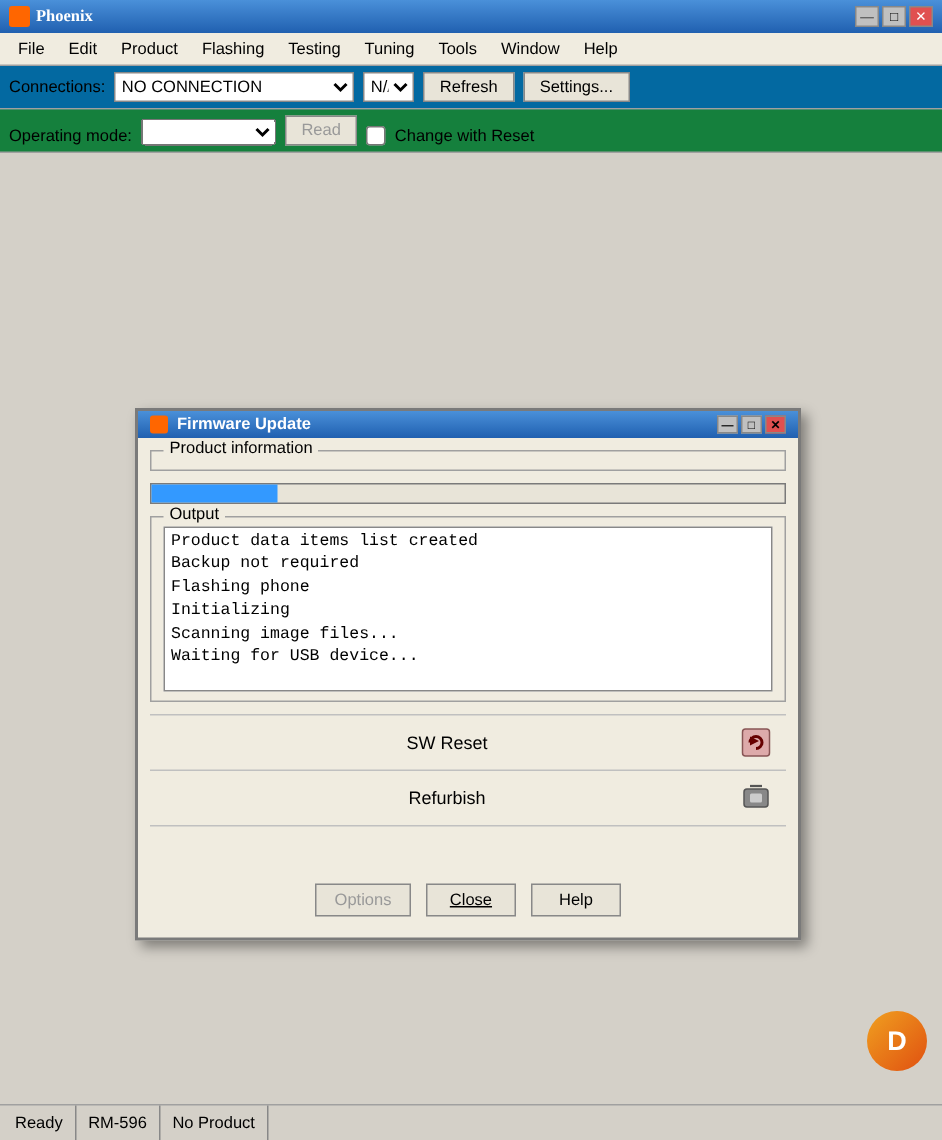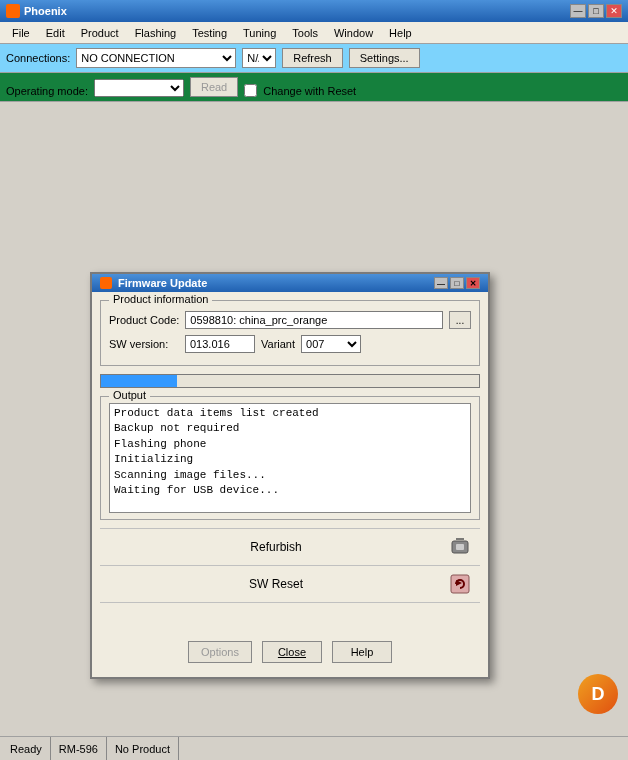--- a/index.html
+++ b/index.html
@@ -14,20 +14,21 @@
     }
 
     
     .title-bar {
       background: linear-gradient(to bottom, #4a90d9, #2060b0);
       height: 22px;
       display: flex;
       align-items: center;
       padding: 0 6px;
       color: white;
+      font-family: Liberation Serif, serif;
     }
     .title-bar-icon {
       width: 14px; height: 14px;
       margin-right: 4px;
       background: #ff6600;
       border-radius: 2px;
       display: inline-block;
     }
     .title-bar-text {
       flex: 1;
@@ -60,21 +61,21 @@
     }
     .menu-item {
       padding: 2px 8px;
       cursor: pointer;
       font-size: 11px;
       color: #000;
     }
 
     
     .toolbar {
-      background: #7dd3fc;
+      background: #0369a1;
       padding: 4px 6px;
       border-bottom: 1px solid #a0a0a0;
       display: flex;
       align-items: center;
       gap: 6px;
     }
     .toolbar label { font-size: 11px; }
     .toolbar select {
       height: 20px;
       font-size: 11px;
@@ -127,21 +128,21 @@
       border-right: 1px solid #888;
       height: 100%;
       display: flex;
       align-items: center;
     }
     .status-segment:first-child { padding-left: 4px; }
     .dialog {
       background: #f0ece0;
       border: 2px solid #7a7a7a;
       box-shadow: 4px 4px 8px rgba(0,0,0,0.4);
-      width: 400px;
+      width: 444px;
       position: absolute;
       top: 170px;
       left: 90px;
     }
     .dialog-title {
       background: linear-gradient(to bottom, #4a90d9, #2060b0);
       color: white;
       padding: 3px 8px;
       display: flex;
       align-items: center;
@@ -378,35 +379,20 @@
       <span class="dialog-title-text">Firmware Update</span>
       <span class="dialog-title-btn">—</span>
       <span class="dialog-title-btn">□</span>
       <span class="dialog-title-btn close">✕</span>
     </div>
 
     <div class="dialog-body">
 
       <div class="group-box">
         <span class="group-box-title">Product information</span>
-        <div class="group-content">
-          <div class="field-row">
-            <span class="field-label">Product Code:</span>
-            <input type="text" class="field-input" value="0598810: china_prc_orange" style="flex: 1 1 0%;">
-            <div class="browse-btn">...</div>
-          </div>
-          <div class="field-row">
-            <span class="field-label">SW version:</span>
-            <input type="text" class="field-input" value="013.016" style="width: 70px; flex: 0 0 auto;">
-            <span class="variant-label">Variant</span>
-            <select class="variant-select">
-              <option>007</option>
-            </select>
-          </div>
-        </div>
       </div>
 
 
       <div class="progress-bar-outer">
         <div class="progress-bar-inner" style="width:20%"></div>
       </div>
 
       <div class="group-box">
         <span class="group-box-title">Output</span>
         <div class="output-area">
@@ -414,41 +400,41 @@
           <div class="output-line">Backup not required</div>
           <div class="output-line">Flashing phone</div>
           <div class="output-line">Initializing</div>
           <div class="output-line">Scanning image files...</div>
           <div class="output-line">Waiting for USB device...</div>
         </div>
       </div>
 
 
       <div class="action-btn-row">
+        <span class="action-btn-label">SW Reset</span>
+        <div class="action-btn-icon">
+          <svg width="24" height="24" viewBox="0 0 24 24" fill="none">
+            <rect x="3" y="3" width="18" height="18" rx="2" fill="#daa" stroke="#855" stroke-width="1"></rect>
+            <path d="M8 12 A4 4 0 1 1 12 16" stroke="#600" stroke-width="2" fill="none"></path>
+            <polygon points="8,8 8,14 14,11" fill="#600"></polygon>
+          </svg>
+        </div>
+      </div>
+
+      <div class="action-btn-row">
         <span class="action-btn-label">Refurbish</span>
         <div class="action-btn-icon">
           <svg width="24" height="24" viewBox="0 0 24 24" fill="none">
             <rect x="4" y="6" width="16" height="12" rx="2" fill="#888" stroke="#555" stroke-width="1"></rect>
             <rect x="8" y="9" width="8" height="6" rx="1" fill="#ccc"></rect>
             <path d="M8 4h8" stroke="#555" stroke-width="1.5"></path>
           </svg>
         </div>
       </div>
 
-      <div class="action-btn-row">
-        <span class="action-btn-label">SW Reset</span>
-        <div class="action-btn-icon">
-          <svg width="24" height="24" viewBox="0 0 24 24" fill="none">
-            <rect x="3" y="3" width="18" height="18" rx="2" fill="#daa" stroke="#855" stroke-width="1"></rect>
-            <path d="M8 12 A4 4 0 1 1 12 16" stroke="#600" stroke-width="2" fill="none"></path>
-            <polygon points="8,8 8,14 14,11" fill="#600"></polygon>
-          </svg>
-        </div>
-      </div>
-
       <div class="bottom-buttons">
         <button class="bottom-btn disabled">Options</button>
         <button class="bottom-btn" style="text-decoration:underline;">Close</button>
         <button class="bottom-btn">Help</button>
       </div>
     </div>
   </div>
 
   <div class="watermark">
     <div class="dospy-logo">

